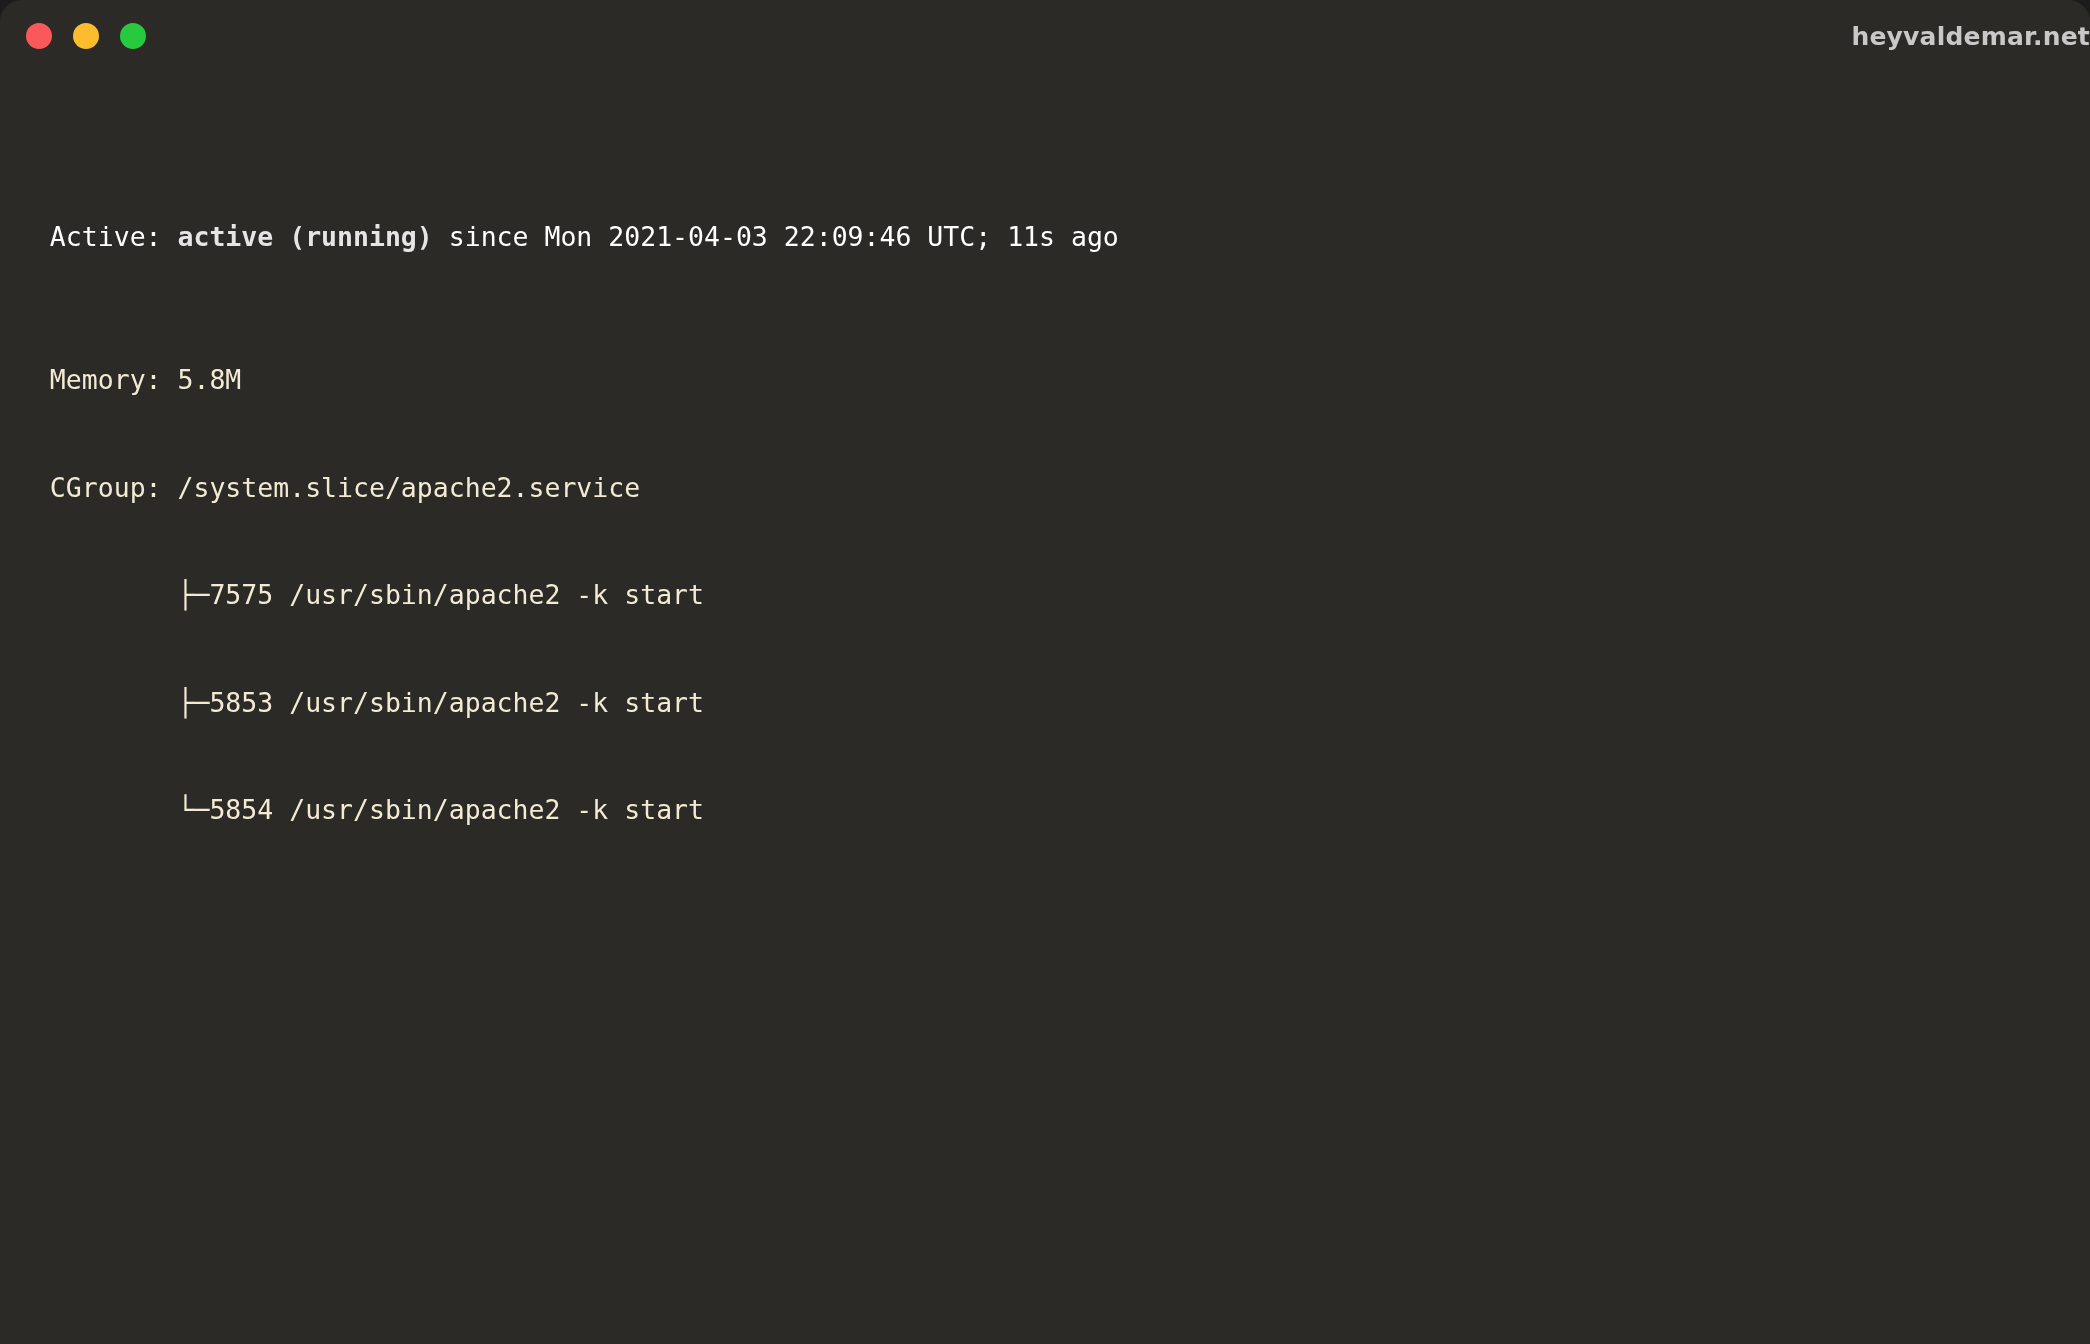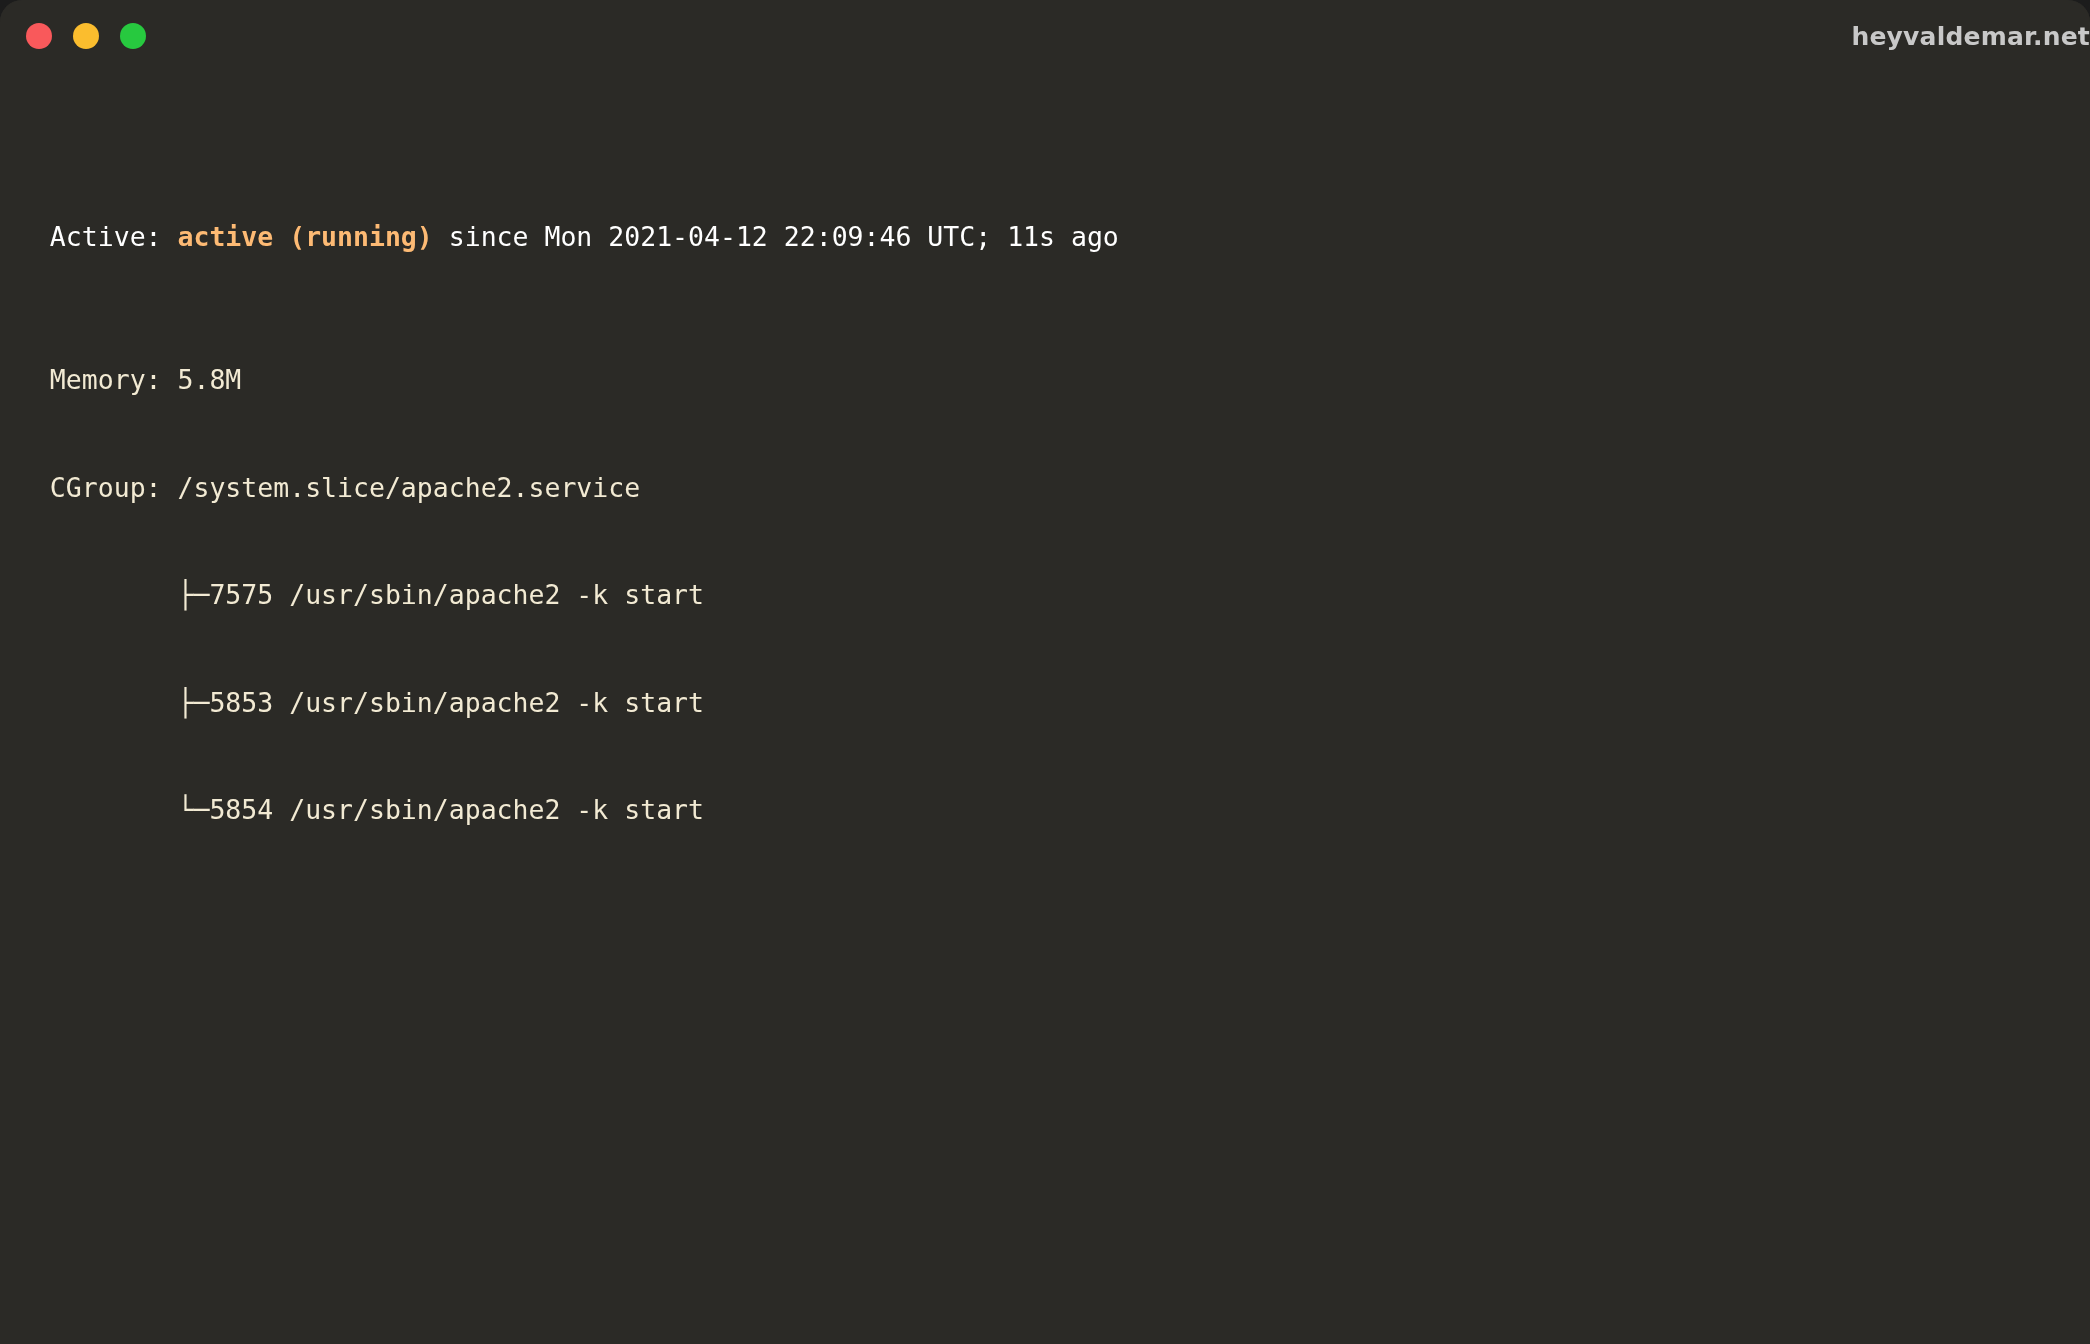--- a/index.html
+++ b/index.html
@@ -87,41 +87,41 @@
   }
 
   .line {
     white-space: pre;
     height: 35.8px;
     position: relative;
   }
 
   
   .c-default  { color: #ffffff; }
-  .c-green    { color: #fdba74; font-weight: bold; }
+  .c-green    { color: #e5e5e5; font-weight: bold; }
 </style>
 </head>
 <body>
 
 <div class="window">
 
   <div class="titlebar">
     <div class="traffic-lights">
       <span class="tl tl-close"></span>
       <span class="tl tl-min"></span>
       <span class="tl tl-max"></span>
     </div>
     <div class="window-title">heyvaldemar.net</div>
   </div>
 
   <div class="term">
     <div class="term-lines">
 
       
-      <div class="line"><span class="c-default">   Active: </span><span class="c-green">active (running)</span><span class="c-default"> since Mon 2021-04-12 22:09:46 UTC; 11s ago</span></div>
+      <div class="line"><span class="c-default">   Active: </span><span class="c-green">active (running)</span><span class="c-default"> since Mon 2021-04-03 22:09:46 UTC; 11s ago</span></div>
 
       <div class="line">   Memory: 5.8M</div>
       <div class="line">   CGroup: /system.slice/apache2.service</div>
       <div class="line">           ├─7575 /usr/sbin/apache2 -k start</div>
       <div class="line">           ├─5853 /usr/sbin/apache2 -k start</div>
       <div class="line">           └─5854 /usr/sbin/apache2 -k start</div>
 
       
 
       

